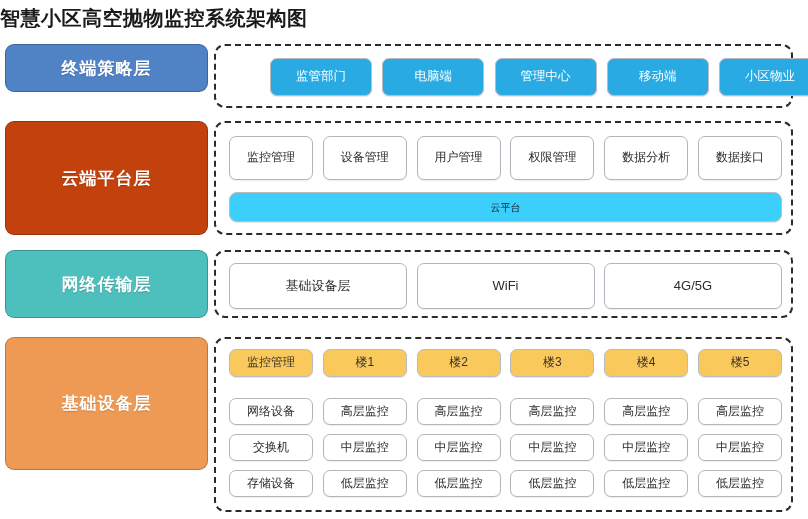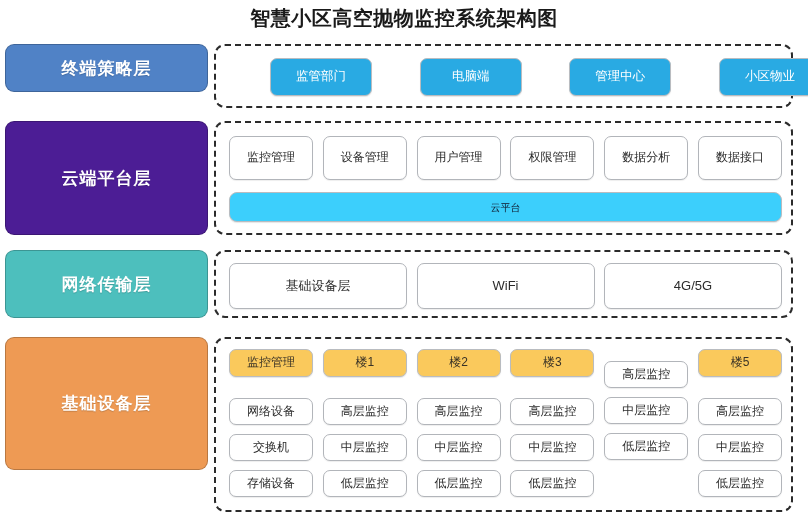--- a/index.html
+++ b/index.html
@@ -14,21 +14,20 @@
     overflow: hidden;
     position: relative;
   }
 
   
   #diagram-title {
     position: absolute;
     left: 0;
     top: 5px;
     width: 808px;
-    text-align: center;
     font-size: 20px;
     font-weight: bold;
     color: #1a1a1a;
     letter-spacing: 0.5px;
     line-height: 26px;
   }
 
   
   .band {
     position: absolute;
@@ -113,21 +112,21 @@
     width: 551px;
     height: 38px;
     display: flex;
     justify-content: space-between;
     margin-left: 40px;
   }
   #band-terminal .node { width: 102px; height: 38px; }
 
   
   #band-cloud { top: 121px; height: 115px; }
-  #band-cloud .layer-label { height: 114px; background: #4c1d95; }
+  #band-cloud .layer-label { height: 114px; background: #c2410c; }
   #band-cloud .dashed-box { height: 114px; }
   #band-cloud .row-modules {
     position: absolute;
     left: 13px;
     top: 13px;
     width: 553px;
     height: 44px;
     display: flex;
     justify-content: space-between;
   }
@@ -183,20 +182,21 @@
 
 <div id="diagram-title">智慧小区高空抛物监控系统架构图</div>
 
 <div class="band" id="band-terminal">
   <div class="layer-label">终端策略层</div>
   <div class="dashed-box">
     <div class="row">
       <div class="node node-blue">监管部门</div>
       <div class="node node-blue">电脑端</div>
       <div class="node node-blue">管理中心</div>
+      <div class="node node-blue">移动端</div>
       <div class="node node-blue">小区物业</div>
     </div>
   </div>
 </div>
 
 <div class="band" id="band-cloud">
   <div class="layer-label">云端平台层</div>
   <div class="dashed-box">
     <div class="row-modules">
       <div class="node node-white">监控管理</div>
@@ -254,20 +254,21 @@
 
       <div class="col">
         <div class="node node-yellow">楼3</div>
         <div class="spacer"></div>
         <div class="node node-white">高层监控</div>
         <div class="node node-white">中层监控</div>
         <div class="node node-white">低层监控</div>
       </div>
 
       <div class="col">
+        <div class="node node-yellow">楼4</div>
         <div class="spacer"></div>
         <div class="node node-white">高层监控</div>
         <div class="node node-white">中层监控</div>
         <div class="node node-white">低层监控</div>
       </div>
 
       <div class="col">
         <div class="node node-yellow">楼5</div>
         <div class="spacer"></div>
         <div class="node node-white">高层监控</div>

